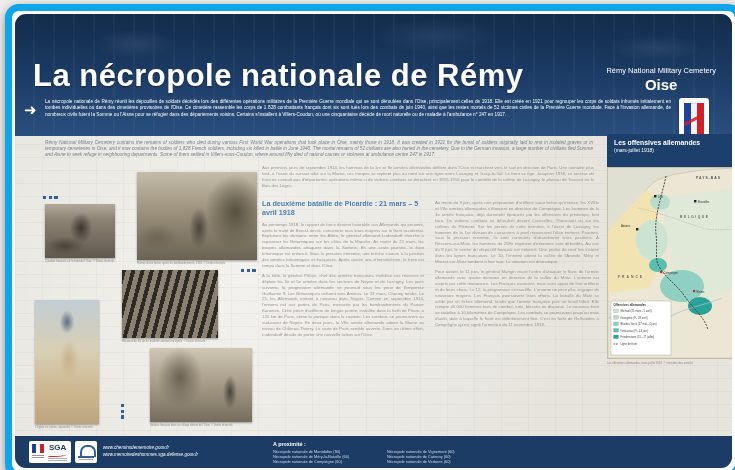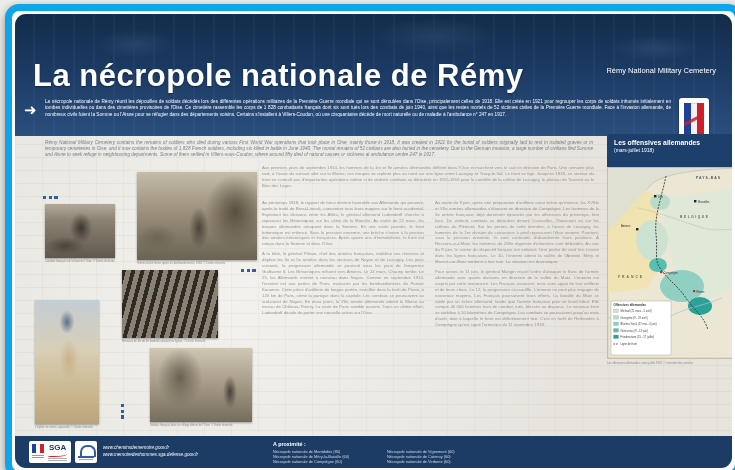--- a/index.html
+++ b/index.html
@@ -162,20 +162,21 @@
 <body>
 
 <div class="panel">
   <div class="panel-inner">
 
     <div class="header">
       <div class="header-texture"></div>
       <div class="title">La nécropole nationale de Rémy</div>
       <div class="header-right">
         <div class="en">Rémy National Military Cemetery</div>
+        <div class="dep">Oise</div>
       </div>
       <div class="arrow-icon">➜</div>
       <div class="intro-fr">La nécropole nationale de Rémy réunit les dépouilles de soldats décédés lors des différentes opérations militaires de la Première Guerre mondiale qui se sont déroulées dans l'Oise, principalement celles de 1918. Elle est créée en 1921 pour regrouper les corps de soldats inhumés initialement en tombes individuelles ou dans des cimetières provisoires de l'Oise. Ce cimetière rassemble les corps de 1 828 combattants français dont six sont tués lors des combats de juin 1940, ainsi que les restes mortels de 52 victimes civiles de la Première Guerre mondiale. Face à l'invasion allemande, de nombreux civils fuient la Somme ou l'Aisne pour se réfugier dans des départements voisins. Certains s'installent à Villers-Coudun, où une cinquantaine décède de mort naturelle ou de maladie à l'ambulance n° 247 en 1917.</div>
     </div>
 
     <div class="flag-logo">
       <span class="band b1"></span>
       <span class="band b2"></span>
       <span class="band b3"></span>
       <span class="diag"></span>
@@ -205,20 +206,21 @@
     <div class="photo-caption" style="left:135px;top:410px;width:102px;">Soldats français dans un village détruit de l'Oise. © Droits réservés</div>
     <div class="dots vertical" style="left:106px;top:390px;">
         <span></span>
         <span></span>
         <span></span>
       </div>
 
     <div class="lead">Aux premiers jours de septembre 1914, les hommes de la 1re et 9e armées allemandes défilent dans l'Oise et marchent vers le sud en direction de Paris. Une semaine plus tard, à l'issue du sursaut allié sur la Marne, ces troupes se replient plus au nord sur une ligne entre Lassigny et Tracy-le-Val. Le front se fige. Jusqu'en 1918, ce secteur du front ne connaît pas d'importantes opérations même si de violents combats se déroulent en 1915-1916 pour le contrôle de la colline de Lassigny, le plateau de Touvent ou le Bois des Loges.</div>
 
     <div class="col colA">
+      <h3>La deuxième bataille de Picardie : 21 mars – 5 avril 1918</h3>
       <p>Au printemps 1918, le rapport de force devient favorable aux Allemands qui peuvent, après le traité de Brest-Litovsk, concentrer tous leurs moyens sur le front occidental. Exploitant les divisions entre les Alliés, le général allemand Ludendorff cherche à repousser les Britanniques sur les côtes de la Manche. Au matin du 21 mars, les troupes allemandes attaquent dans la Somme. En une seule journée, le front britannique est enfoncé. Sous la pression ennemie, une brèche s'ouvre à la jonction des armées britanniques et françaises. Après quatre ans d'immobilisme, le front est rompu dans la Somme et dans l'Oise.</p>
       <p>À la hâte, le général Pétain, chef des armées françaises, mobilise ses réserves et déploie les 3e et 5e armées dans les secteurs de Noyon et de Lassigny. Les jours suivants, la progression allemande se poursuit sous les yeux de l'empereur Guillaume II. Les Britanniques refluent vers Amiens. Le 24 mars, Chauny tombe. Le 25, les Allemands entrent à nouveau dans Noyon. Comme en septembre 1914, l'ennemi est aux portes de Paris, menacée par les bombardements du Pariser Kanonen. Cette pièce d'artillerie de longue portée, installée dans la forêt de Pinon, à 120 km de Paris, sème la panique dans la capitale. Les combats se poursuivent au sud-ouest de Noyon. En deux jours, la VIIe armée allemande atteint la Marne au niveau de Château-Thierry. La route de Paris semble ouverte. Dans un ultime effort, Ludendorff décide de porter une nouvelle action sur l'Oise.</p>
     </div>
 
     <div class="col colB">
       <p>Au matin du 9 juin, après une préparation d'artillerie aussi brève qu'intense, les XVIIIe et VIIe armées allemandes s'élancent en direction de Compiègne. Les hommes de la 3e armée française, déjà durement éprouvés par les offensives du printemps, font face. De violents combats se déroulent devant Courcelles, Thiescourt ou sur les collines du Plémont. Sur les pentes de cette dernière, à l'ouest de Lassigny, les hommes de la 1re division de cuirassiers à pied repoussent l'élan ennemi. Pourtant, sous la pression ennemie, ils sont contraints d'abandonner leurs positions. À Ressons-sur-Matz, les hommes du 269e régiment d'infanterie sont débordés. Au soir du 9 juin, le centre du dispositif français est enfoncé. Une poche de neuf km s'ouvre dans les lignes françaises. Le 10, l'ennemi atteint la vallée de l'Aronde. Méry et Marest-sur-Matz tombent à leur tour. La situation est dramatique.</p>
       <p>Pour autant, le 11 juin, le général Mangin reçoit l'ordre d'attaquer le flanc de l'armée allemande avec quatre divisions en direction de la vallée du Matz. L'ennemi est surpris par cette manœuvre. Les Français avancent, mais sans appui de leur artillerie et de leurs chars. Le 12, la progression s'essouffle. L'ennemi ne peut plus engager de nouveaux moyens. Les Français poursuivent leurs efforts. La bataille du Matz se solde par un échec allemand, tandis que l'armée française paie un lourd tribut. Elle compte 40 000 hommes hors de combat, tués, blessés ou disparus. Le nouveau front se stabilise à 10 kilomètres de Compiègne. Les combats se poursuivent jusqu'au mois d'août, date à laquelle le front est définitivement fixé. C'est en forêt de Rethondes à Compiègne qu'est signé l'armistice du 11 novembre 1918.</p>
     </div>
 
     <div class="sidebar-header">

